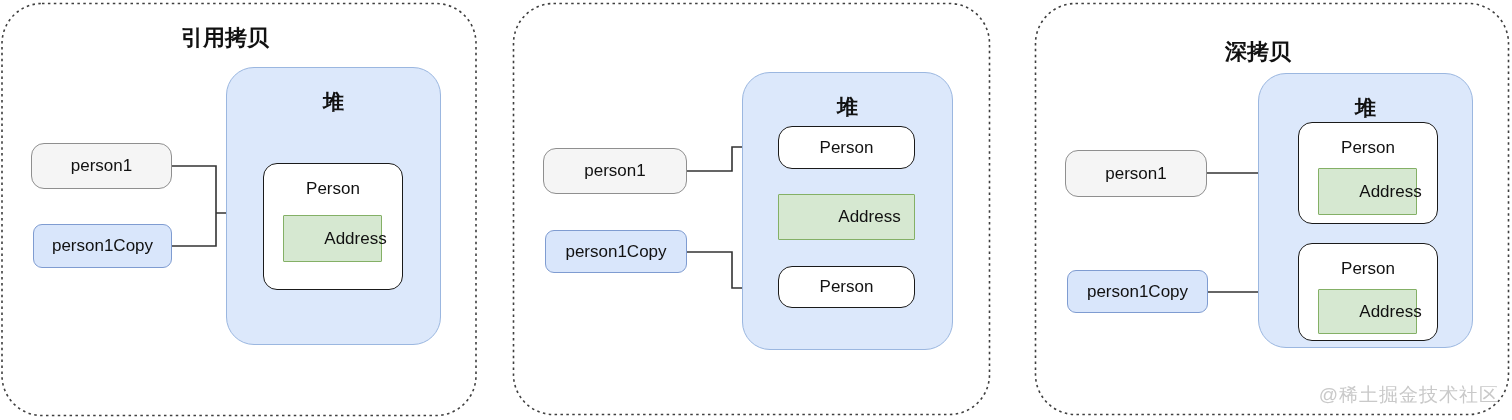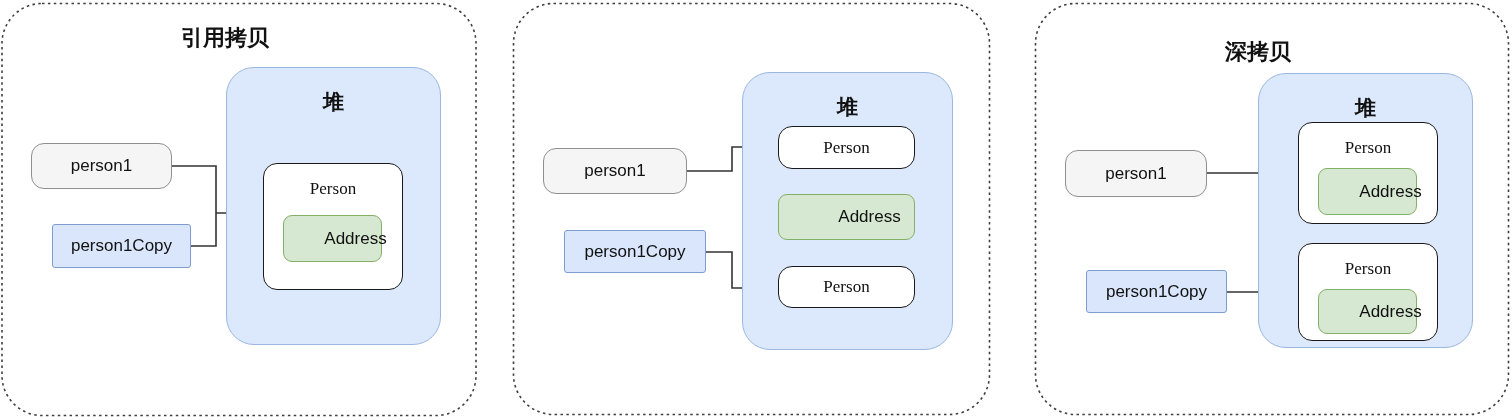--- a/index.html
+++ b/index.html
@@ -6,26 +6,26 @@
   #canvas{position:relative;width:1512px;height:420px;background:#ffffff;overflow:hidden;}
   #connectors{position:absolute;left:0;top:0;}
   .panel-outline{fill:none;stroke:var(--panel-stroke,#3f3f3f);stroke-width:1.6;stroke-dasharray:2.5 3.4;}
   .conn{fill:none;stroke:var(--line,#333333);stroke-width:1.6;}
   .title{position:absolute;width:220px;text-align:center;font-weight:bold;font-size:22px;color:#111;}
   .box{position:absolute;box-sizing:border-box;display:flex;justify-content:center;align-items:center;
        font-size:17px;color:#111;border-radius:10px;}
   .heap{background:var(--heap-fill,#dce8fb);border:1.5px solid var(--heap-stroke,#9bb7e0);
         border-radius:28px;align-items:flex-start;}
   .heap-label{margin-top:20px;font-weight:bold;font-size:21px;}
-  .node{background:var(--node-fill,#ffffff);border:1.6px solid var(--node-stroke,#1a1a1a);border-radius:14px;font-family:Liberation Serif, serif;}
+  .node{background:var(--node-fill,#ffffff);border:1.6px solid var(--node-stroke,#1a1a1a);border-radius:14px;}
   .node.top-label{align-items:flex-start;}
   .node.top-label .lbl{margin-top:15px;}
-  .addr{background:var(--address-fill,#d6e8d1);border:1.5px solid var(--address-stroke,#84b066);border-radius:9px;padding-left:46px;}
+  .addr{background:var(--address-fill,#d6e8d1);border:1.5px solid var(--address-stroke,#84b066);border-radius:1px;padding-left:46px;}
   .var1{background:var(--var1-fill,#f5f5f5);border:1.5px solid var(--var1-stroke,#8f8f8f);border-radius:13px;}
-  .var2{background:var(--var2-fill,#d9e6fb);border:1.5px solid var(--var2-stroke,#7f9cd1);border-radius:3px;margin-left:19px;}
+  .var2{background:var(--var2-fill,#d9e6fb);border:1.5px solid var(--var2-stroke,#7f9cd1);border-radius:9px;}
   .watermark{position:absolute;right:13px;top:382px;font-size:19px;letter-spacing:1px;
              color:var(--watermark-color,#c9c9c9);}
 </style>
 </head>
 <body>
 
 <div id="canvas">
 
   <svg id="connectors" width="1512" height="420" viewBox="0 0 1512 420">
     <defs>
@@ -120,14 +120,15 @@
   </div>
 
   <div class="box var1" style="left:1065px;top:150px;width:142px;height:47px;">
     <span>person1</span>
   </div>
 
   <div class="box var2" style="left:1067px;top:270px;width:141px;height:43px;">
     <span>person1Copy</span>
   </div>
 
+  <div class="watermark">@稀土掘金技术社区</div>
 
 </div>
 
 </body></html>

